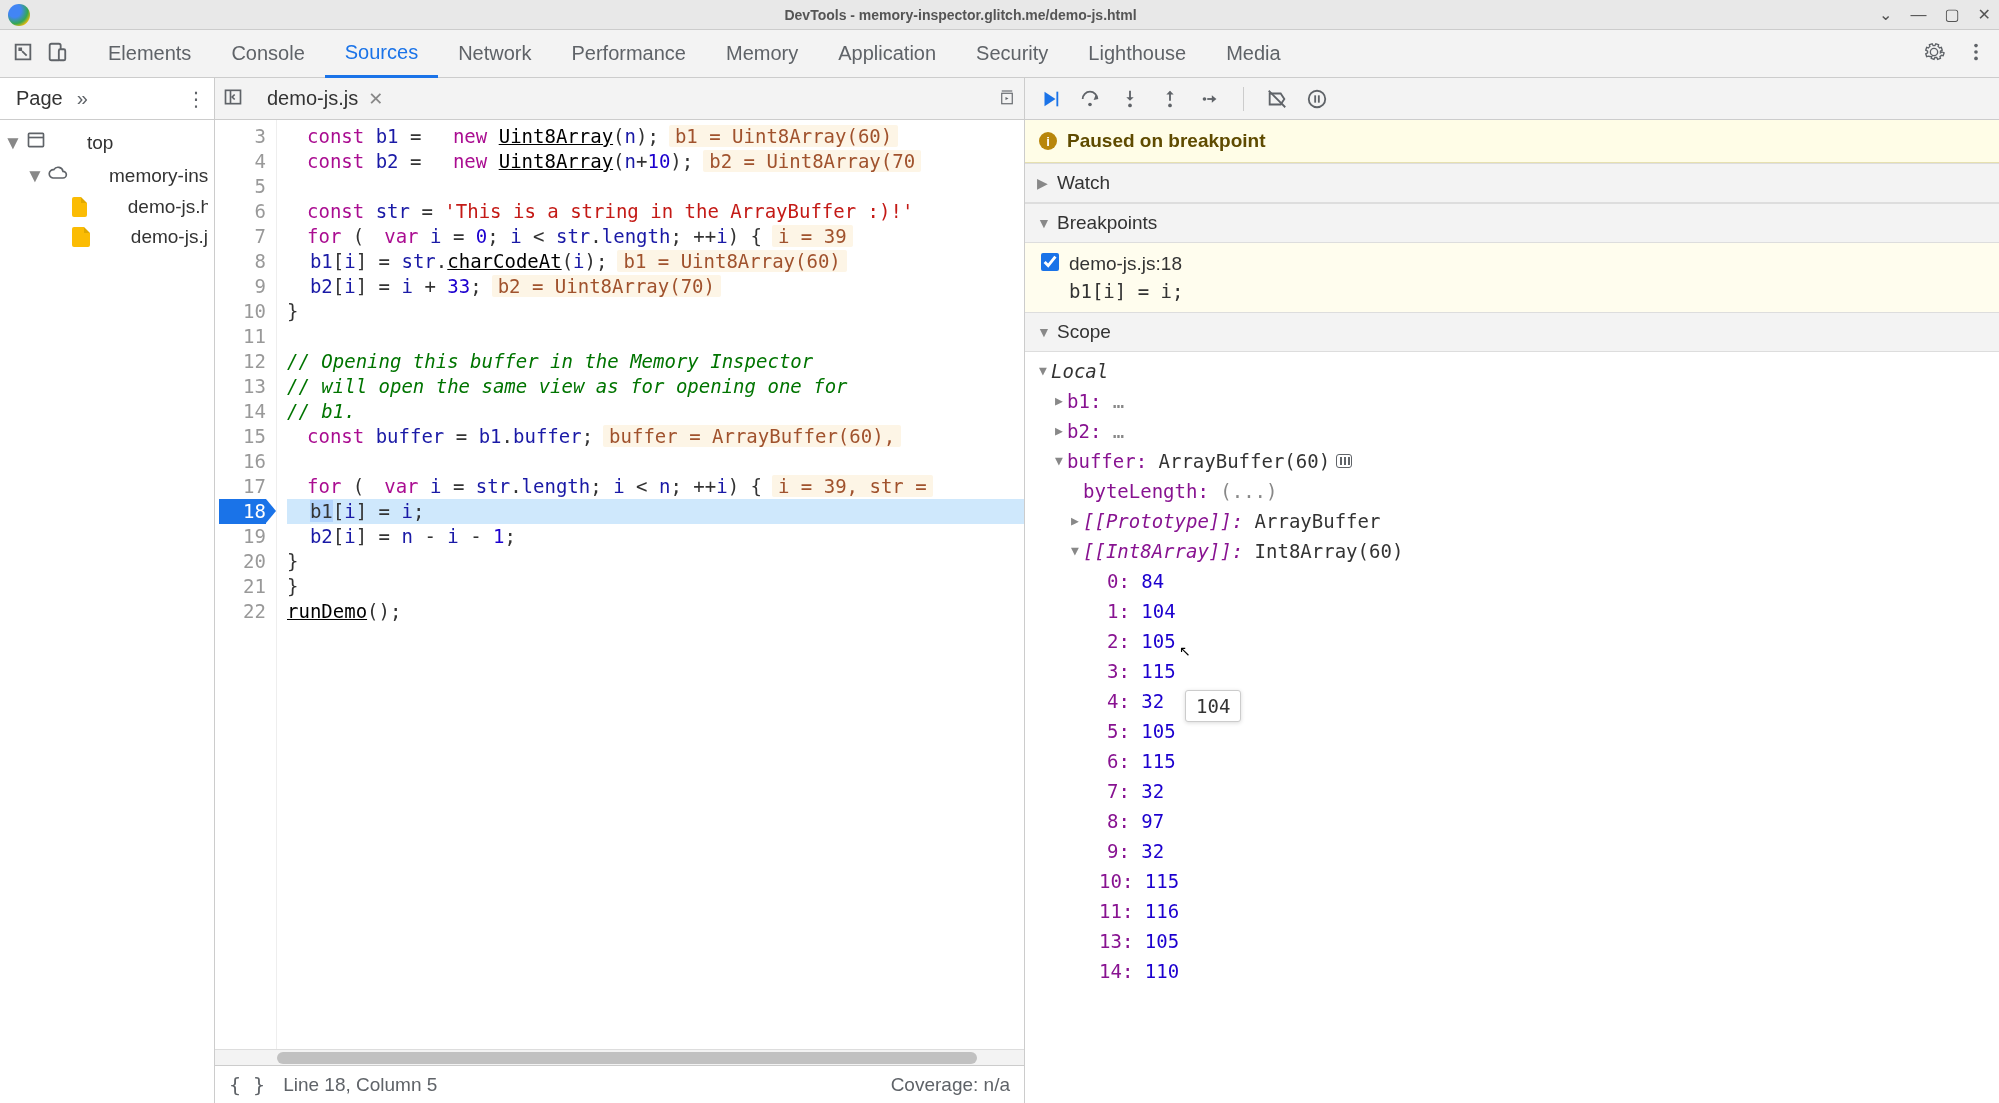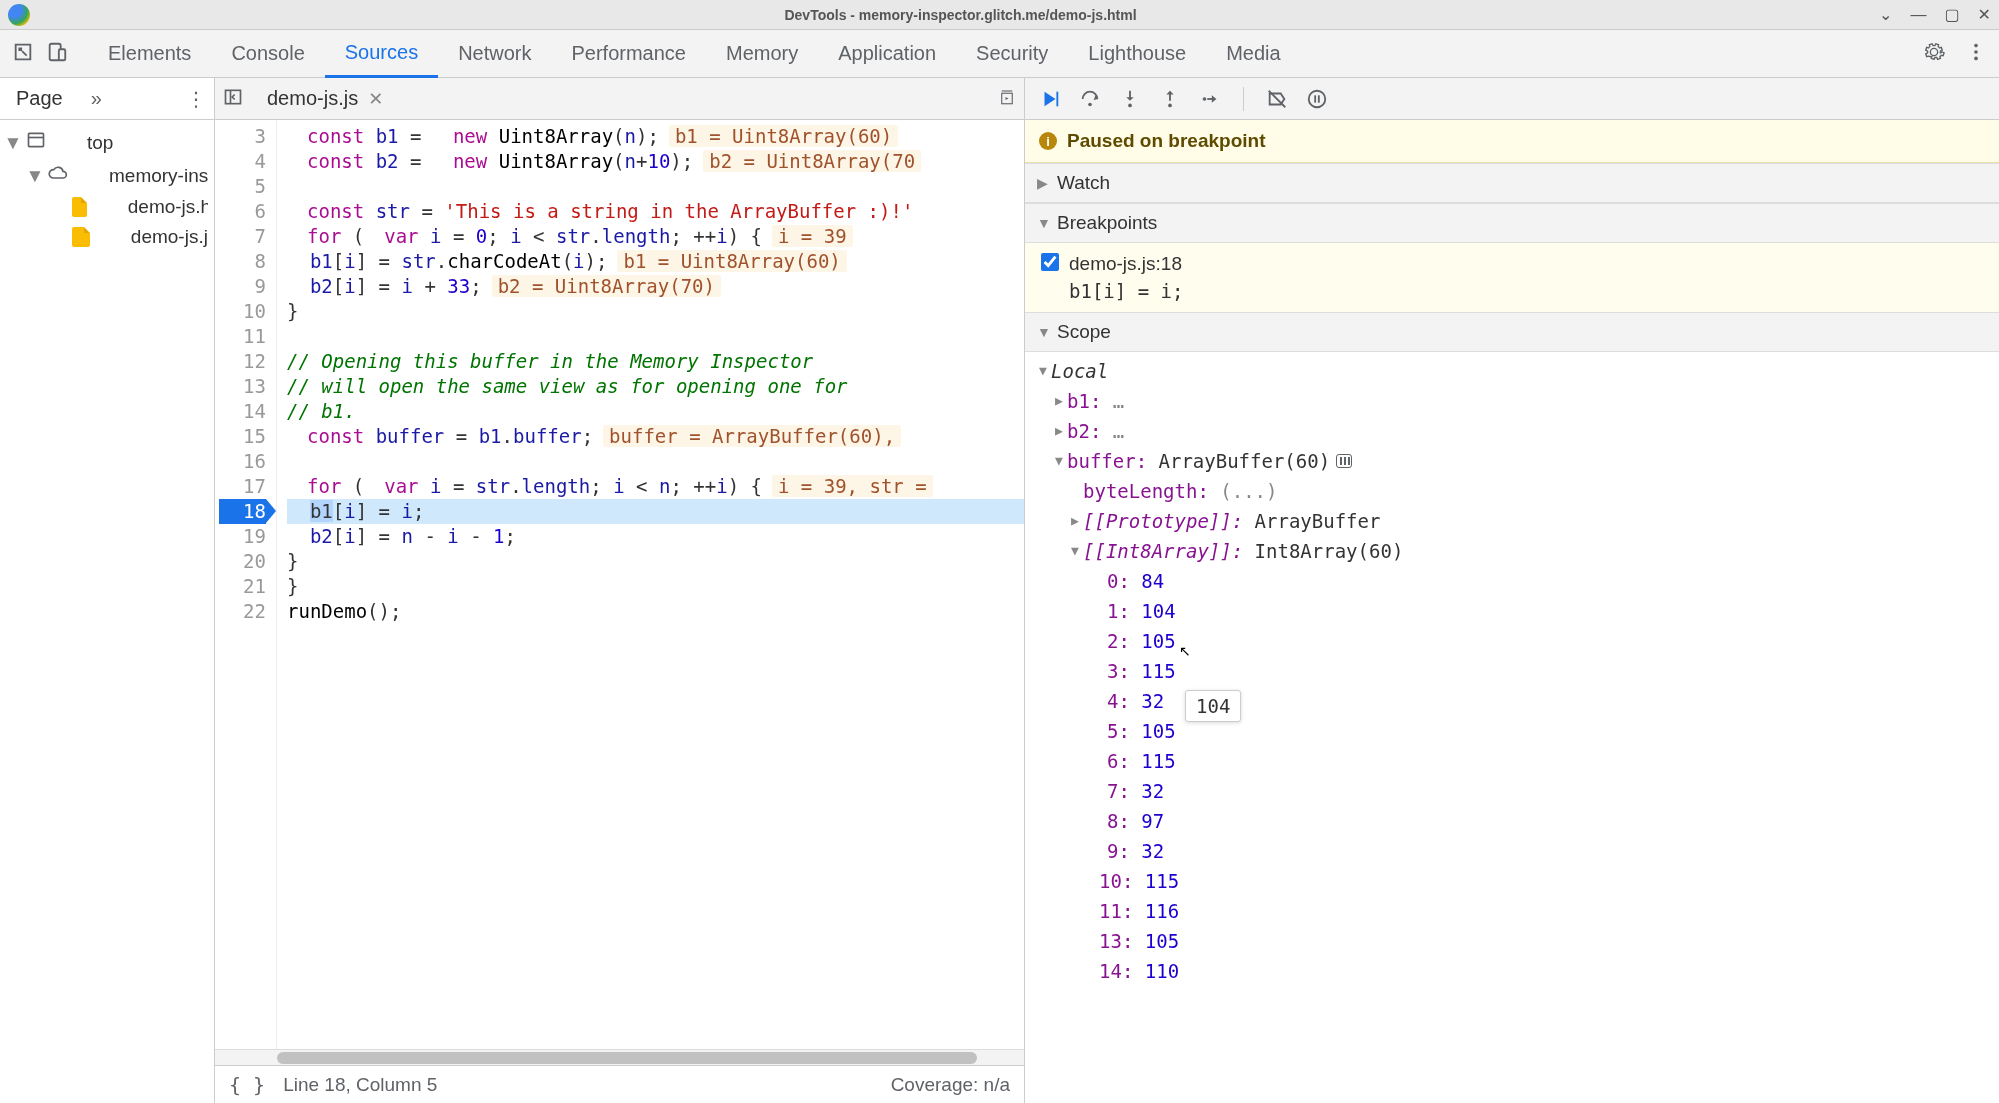--- a/index.html
+++ b/index.html
@@ -14,21 +14,21 @@
 .devtools-toggle { display: flex; gap: 12px; margin-right: 20px; }
 .devtools-toggle svg { width: 22px; height: 22px; fill: #5f6368; }
 .panel-tab { padding: 0 20px; height: 48px; display: flex; align-items: center; font-size: 20px; color: #5f6368; cursor: pointer; }
 .panel-tab.active { color: #1a73e8; border-bottom: 3px solid #1a73e8; }
 .tabs-spacer { flex: 1; }
 .tabs-right { display: flex; gap: 20px; align-items: center; }
 .tabs-right svg { width: 22px; height: 22px; fill: #5f6368; }
 
 .main-area { display: flex; height: calc(100% - 78px); }
 .left-panel { width: 215px; border-right: 1px solid #ccc; background: #fff; display: flex; flex-direction: column; }
-.left-header { height: 42px; display: flex; align-items: center; border-bottom: 1px solid #ccc; padding: 0 8px; gap: 20px; }
+.left-header { height: 42px; display: flex; align-items: center; border-bottom: 1px solid #ccc; padding: 0 8px; gap: 6px; }
 .left-header .page-tab { font-size: 20px; color: #333; padding: 4px 8px; }
 .left-header .more-tabs { color: #5f6368; font-size: 20px; }
 .left-header .kebab { margin-left: auto; color: #5f6368; font-size: 20px; }
 .tree { padding: 6px 0; font-size: 19px; }
 .tree-row { display: flex; align-items: center; padding: 4px 6px; gap: 6px; cursor: pointer; }
 .tree-row.indent-1 { padding-left: 28px; }
 .tree-row.indent-2 { padding-left: 72px; }
 .tree-row .caret { width: 14px; height: 14px; display: inline-flex; align-items: center; justify-content: center; color: #888; }
 .tree-row .cloud, .tree-row .window-ic, .tree-row .file-ic { width: 20px; height: 20px; }
 .tree-row .file-ic { background: #fbbc04; border-radius: 2px; position: relative; }
@@ -50,21 +50,21 @@
 .gutter .ln.breakpoint-line::after { content:''; position:absolute; right:-10px; top:0; border-top:12.5px solid transparent; border-bottom:12.5px solid transparent; border-left:10px solid #1a73e8; }
 .code-body { flex: 1; padding: 4px 0 4px 10px; white-space: pre; overflow-x: hidden; }
 .code-body .cl { height: 25px; }
 .cl.paused-line { background: #cfe8fc; }
 .tok-kw { color: #aa0d91; margin-left: 20px; }
 .tok-var { color: #1a1aa6; }
 .tok-str { color: #c41a16; }
 .tok-num { color: #1c00cf; }
 .tok-op { color: #333; }
 .tok-cm { color: #007400; font-style: italic; }
-.tok-fn { color: #000; }
+.tok-fn { color: #000; text-decoration: underline; }
 .inline-val { background: #fdf5e6; color: #a0522d; padding: 0 6px; margin-left: 10px; border-radius: 2px; }
 .paused-token { background: #b3d4fc; }
 
 .center-footer { height: 38px; border-top: 1px solid #ccc; display: flex; align-items: center; padding: 0 14px; gap: 18px; font-size: 19px; color: #5f6368; background: #fff; }
 .center-footer .braces { font-family: monospace; font-size: 20px; }
 .center-footer .coverage { margin-left: auto; }
 .hscroll-track { height: 16px; background: #f3f3f3; border-top: 1px solid #ddd; position: relative; }
 .hscroll-thumb { position: absolute; left: 62px; top: 2px; height: 12px; width: 700px; background: #c1c1c1; border-radius: 6px; }
 
 .right-panel { flex: 1; display: flex; flex-direction: column; background: #fff; overflow-y: auto; }

